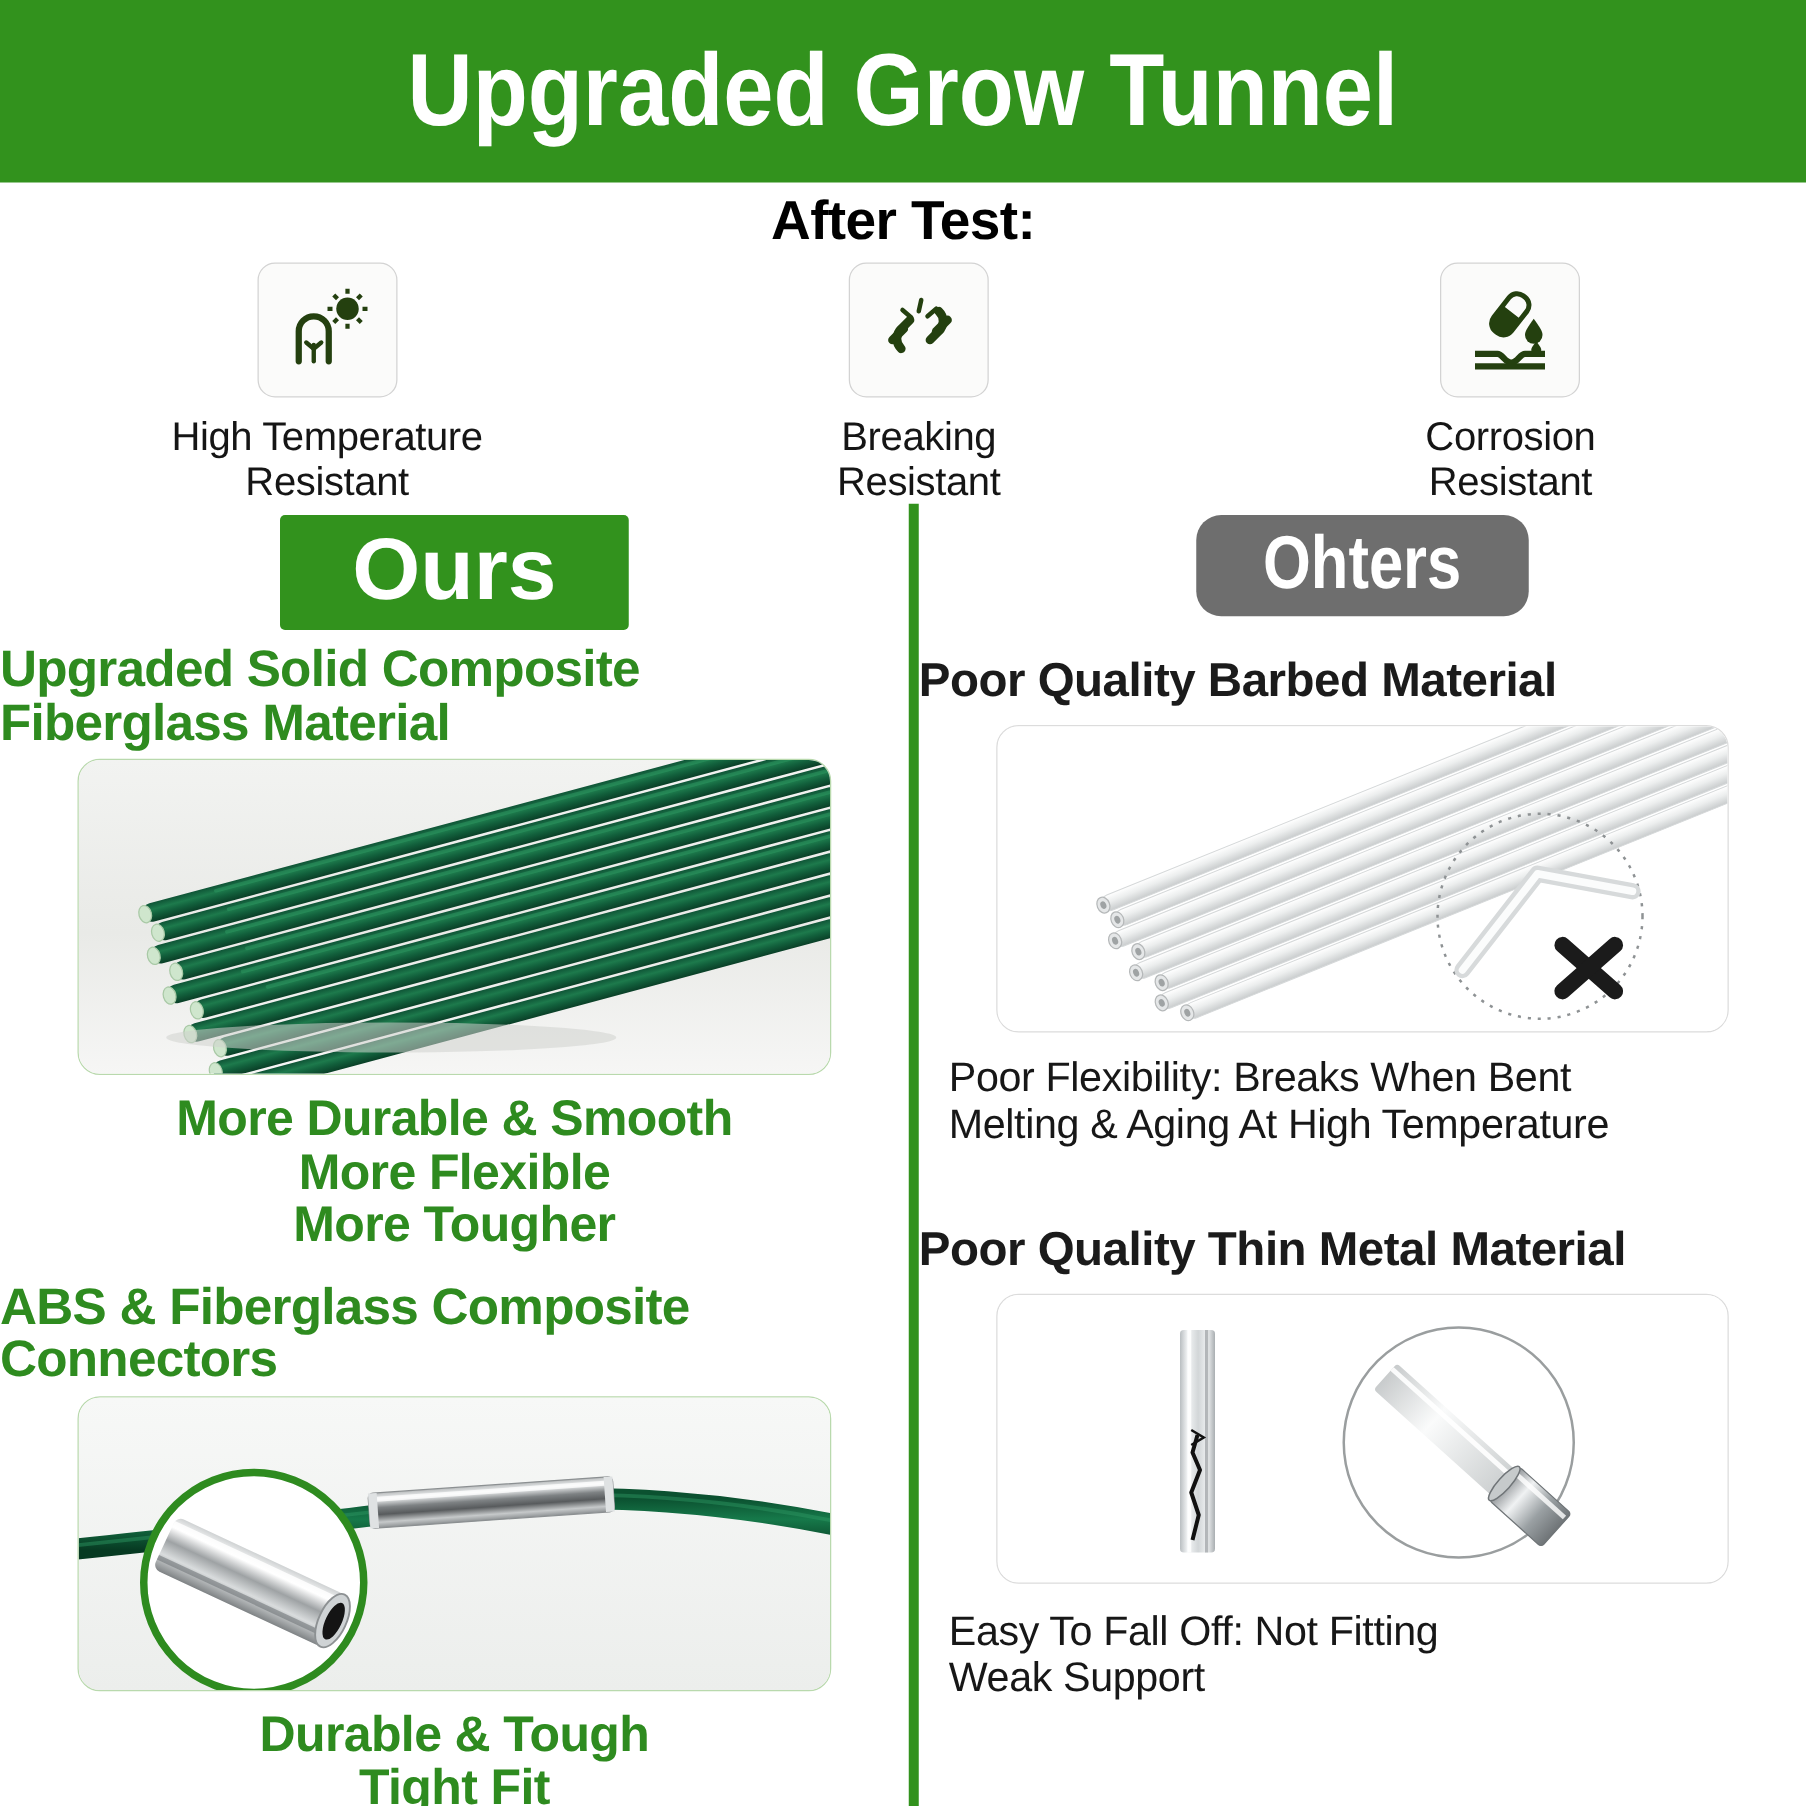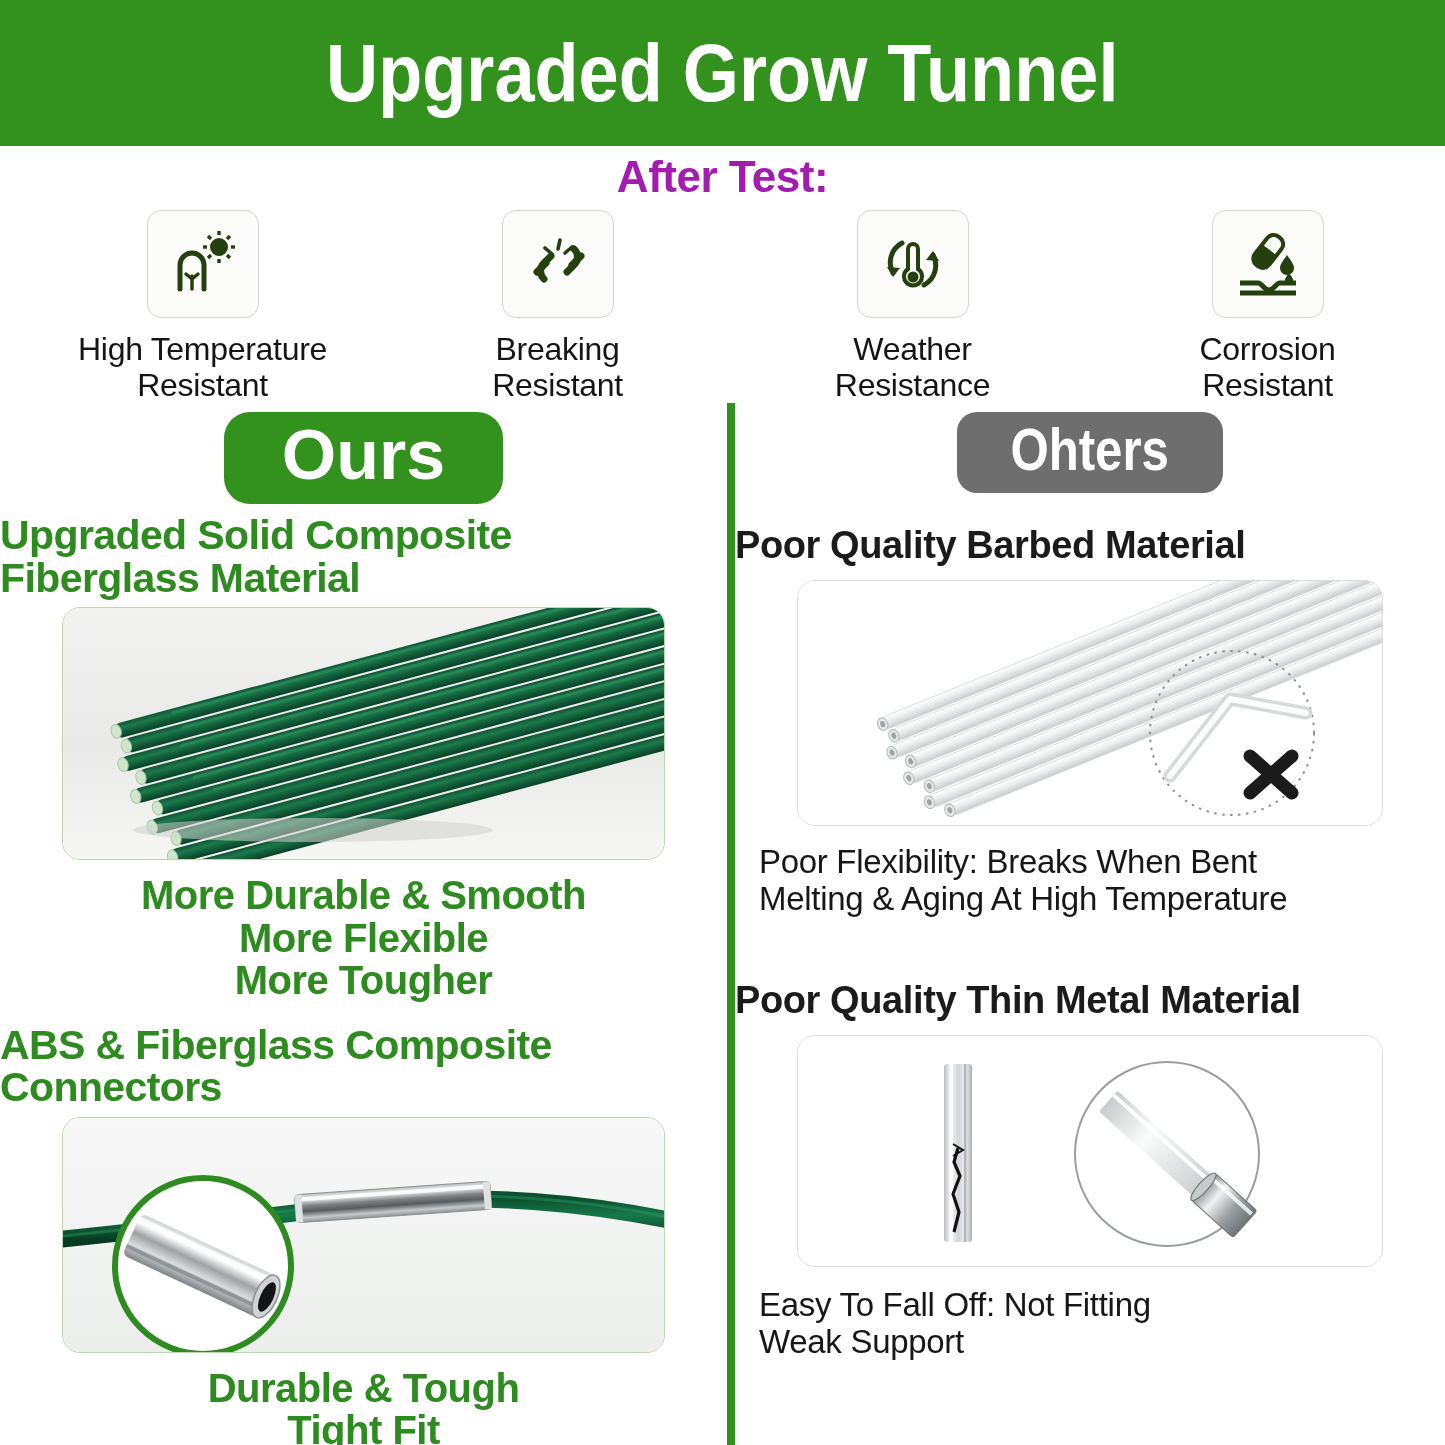--- a/index.html
+++ b/index.html
@@ -19,21 +19,21 @@
   .banner-title {
     color:#ffffff; font-size:82px; line-height:1;
     font-weight:700; letter-spacing:0px;
     transform: scaleX(0.88); transform-origin:center;
     white-space:nowrap;
   }
 
   
   .after-test {
     position:absolute; left:0; top:152px; width:1445px; text-align:center;
-    font-size:44px; font-weight:700; color:#a21caf; letter-spacing:-0.5px;
+    font-size:44px; font-weight:700; color:#000000; letter-spacing:-0.5px;
   }
 
   
   .features {
     position:absolute; left:0; top:210px; width:1445px;
     display:flex;
     padding-left:25px;
   }
   .feature { flex:1; display:flex; flex-direction:column; align-items:center; }
   .icon-box {
@@ -53,21 +53,21 @@
   }
 
   
   .col { position:absolute; top:412px; }
   .col-left  { left:0;   width:727px; }
   .col-right { left:735px; width:710px; }
 
   
   .badge-wrap { width:100%; display:flex; justify-content:center; }
   .badge-ours {
-    background:#32921d; border-radius:26px;
+    background:#32921d; border-radius:4px;
     padding:6px 58px 12px 58px;
   }
   .badge-ours span {
     color:#fff; font-size:70px; font-weight:700; line-height:1.06;
     display:block;
   }
   .badge-others {
     background:#6e6e6e; border-radius:20px;
     padding:6px 36px 10px 36px;
   }
@@ -159,38 +159,20 @@
             <path d="M37 22 l2 -9"></path>
             <path d="M44 26 l7 -6"></path>
             <path d="M31 27 l-7 -6"></path>
           </g>
         </svg>
       </div>
       <div class="feature-label">Breaking
 Resistant</div>
     </div>
 
-    <div class="feature">
-      <div class="icon-box">
-        <svg width="74" height="74" viewBox="0 0 74 74">
-          <g fill="none" stroke="#24400f" stroke-width="5" stroke-linecap="round">
-            <path d="M17 46 a22 22 0 0 1 9 -30"></path>
-            <path d="M57 28 a22 22 0 0 1 -9 30"></path>
-          </g>
-          <path d="M11 40 l6 10 l7 -9 Z" fill="#24400f"></path>
-          <path d="M63 34 l-6 -10 l-7 9 Z" fill="#24400f"></path>
-          <g fill="none" stroke="#24400f" stroke-width="4">
-            <path d="M37 17 a5 5 0 0 1 5 5 v20 a9 9 0 1 1 -10 0 V22 a5 5 0 0 1 5 -5Z"></path>
-          </g>
-          <circle cx="37" cy="50" r="5.5" fill="#24400f"></circle>
-        </svg>
-      </div>
-      <div class="feature-label">Weather
-Resistance</div>
-    </div>
 
     <div class="feature">
       <div class="icon-box">
         <svg width="74" height="74" viewBox="0 0 74 74">
           <g transform="rotate(38 36 26)">
             <rect x="27" y="6" width="18" height="36" rx="8" fill="none" stroke="#24400f" stroke-width="4"></rect>
             <path d="M28 22 h16 v13 a8 8 0 0 1 -16 0 Z" fill="#24400f"></path>
           </g>
           <path d="M56 28 c5 7 7 10 7 13 a7 7 0 0 1 -14 0 c0 -3 2 -6 7 -13Z" fill="#24400f"></path>
           <path d="M58 46 c3 4 4 5.5 4 7 a4 4 0 0 1 -8 0 c0 -1.5 1 -3 4 -7Z" fill="#24400f"></path>

